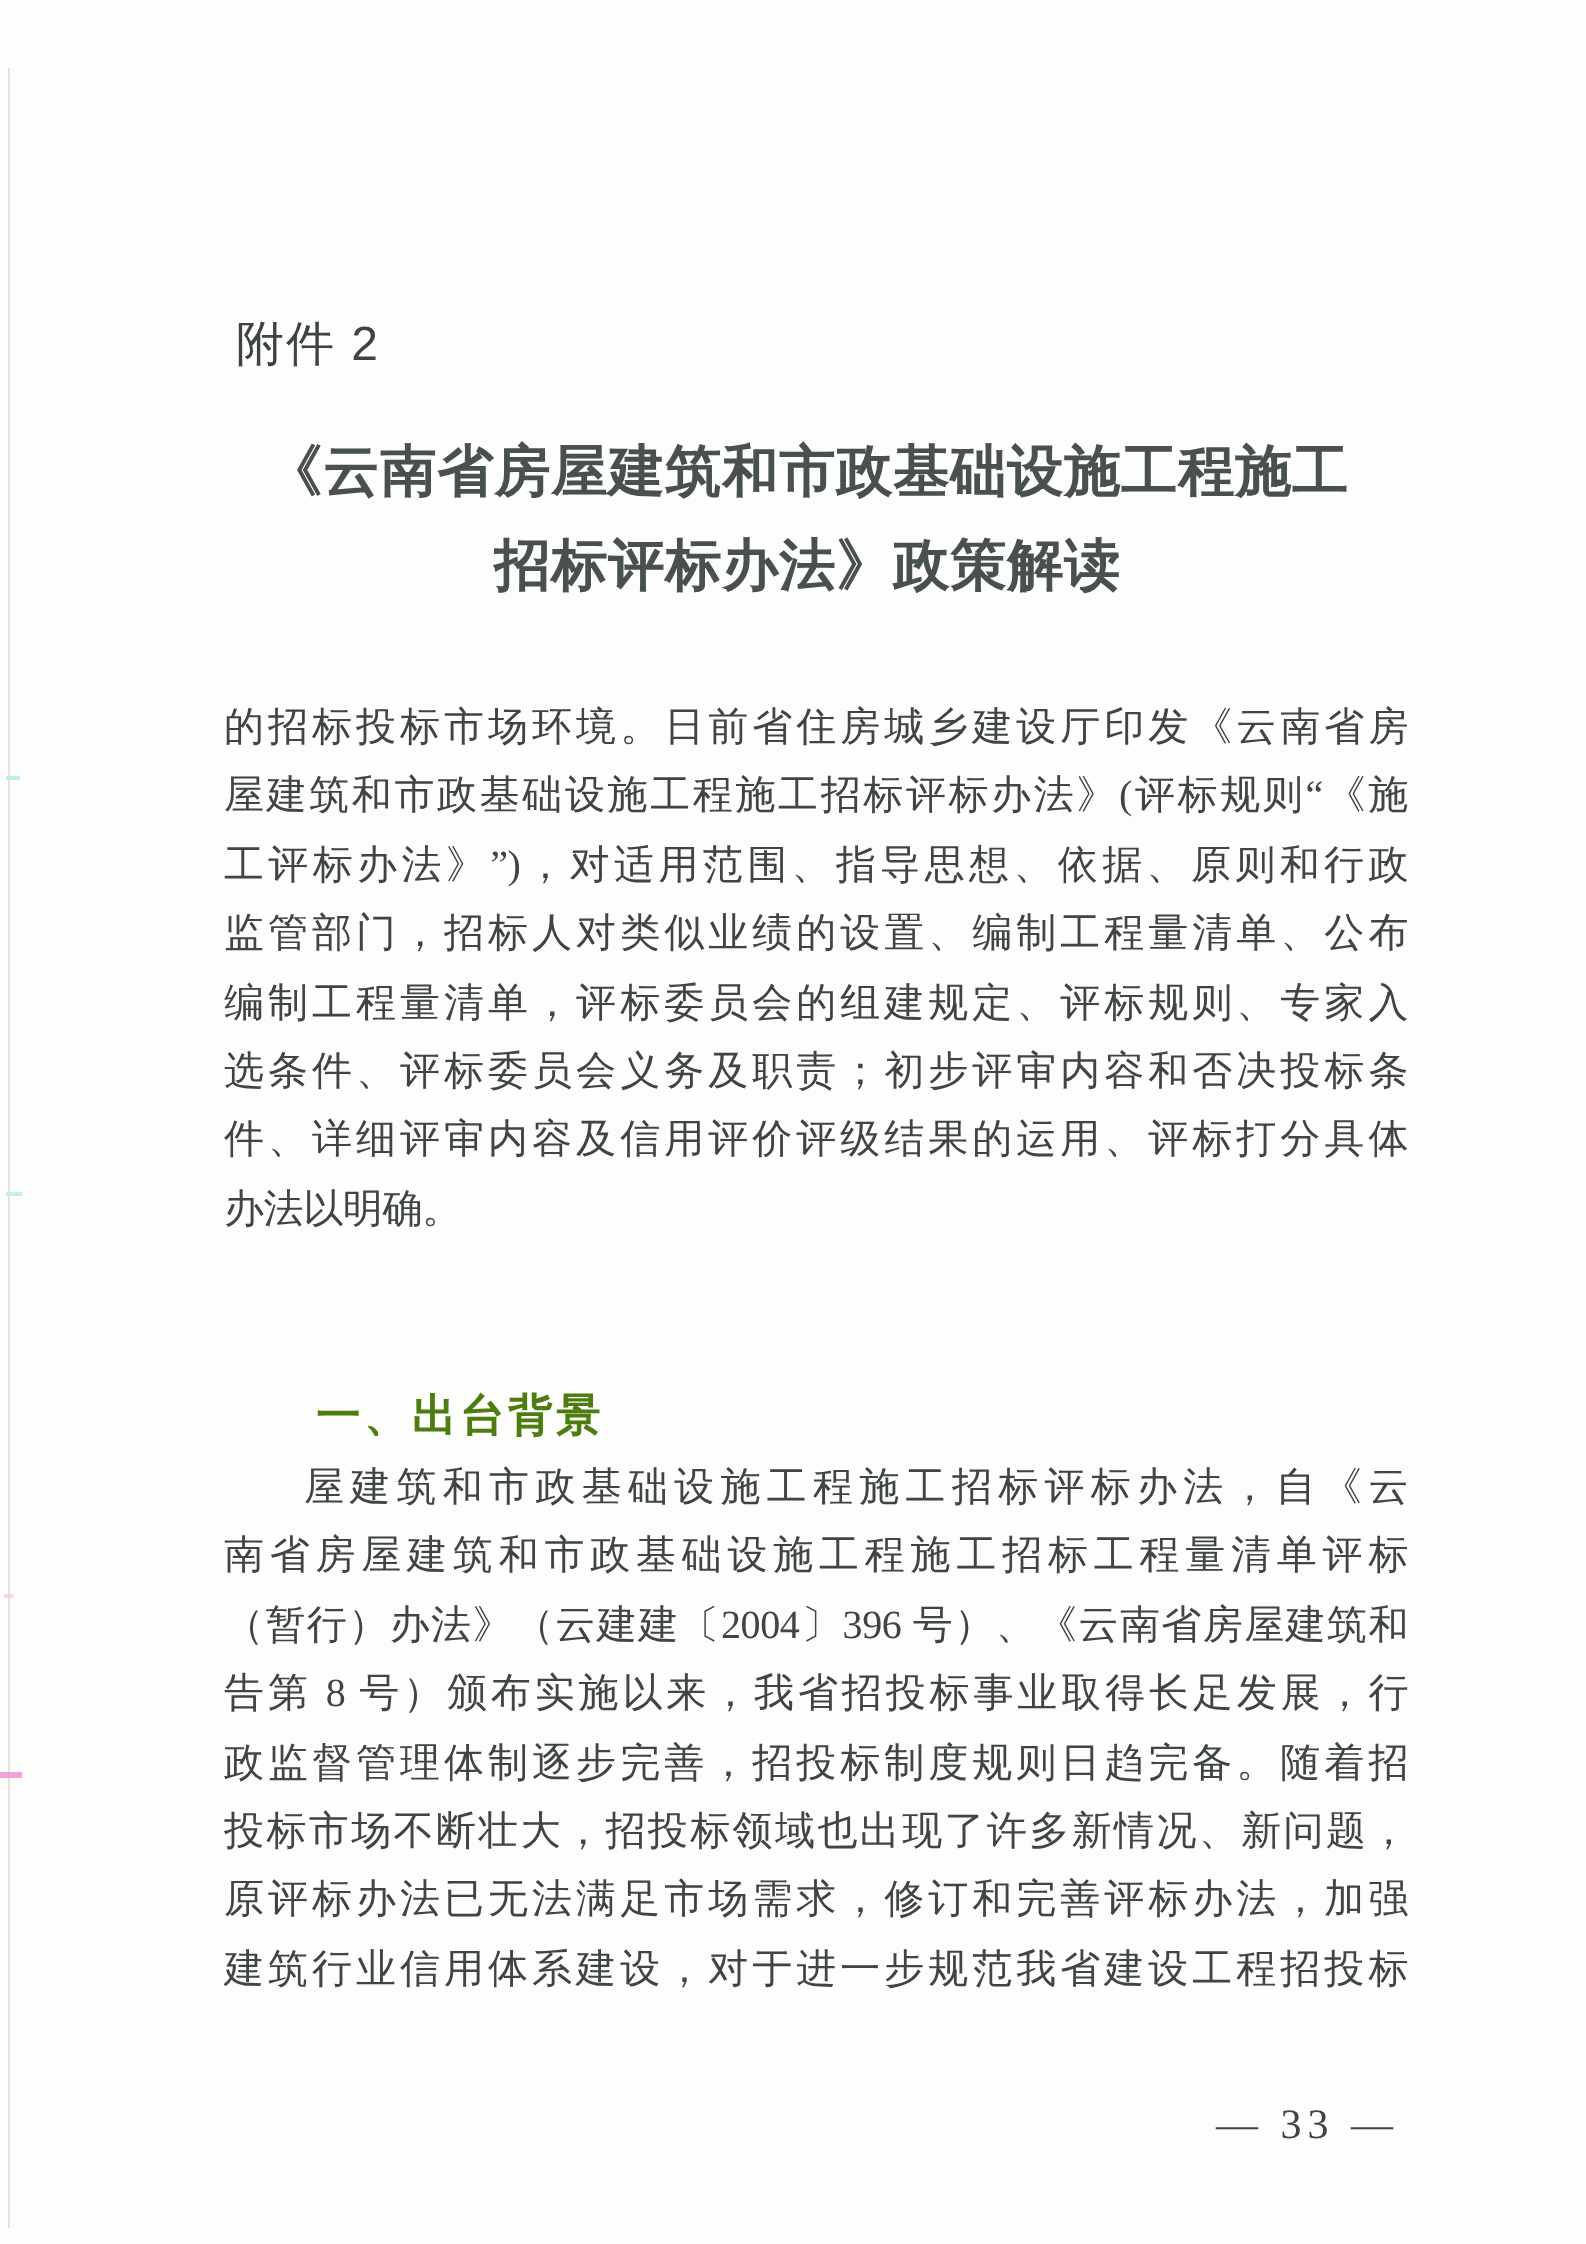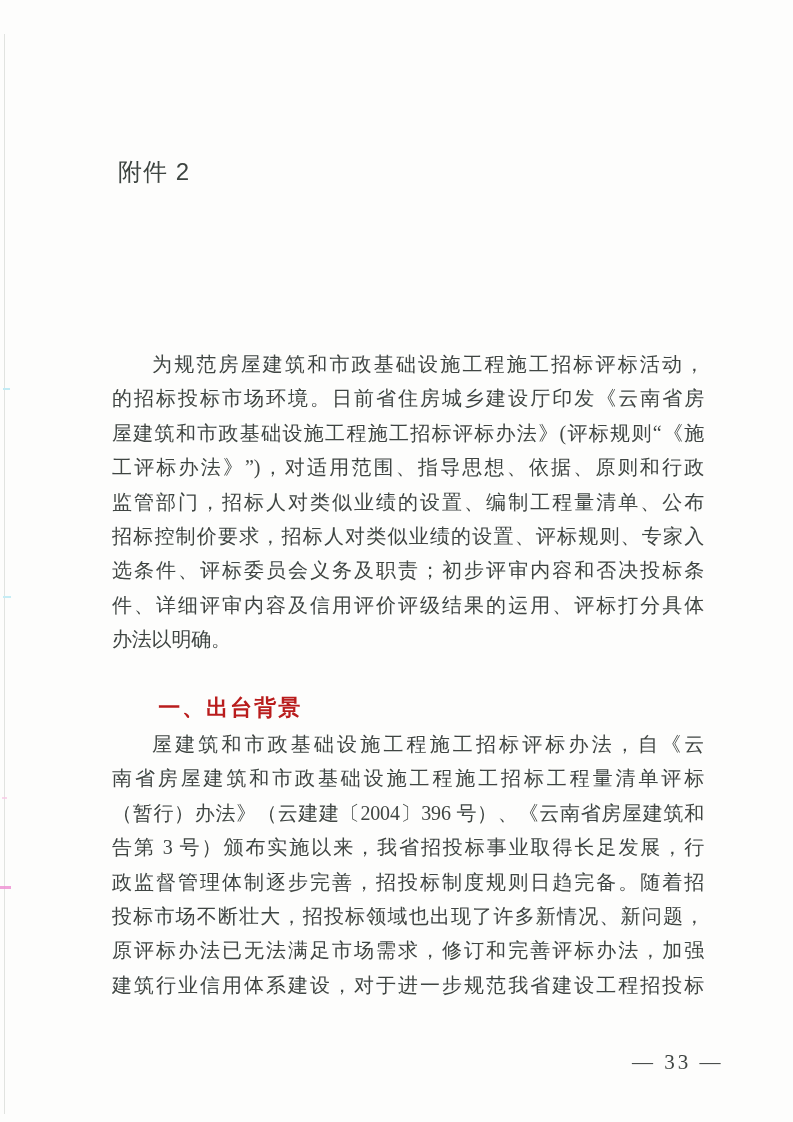--- a/index.html
+++ b/index.html
@@ -105,69 +105,71 @@
   .jline.endline { text-align-last: left; }
   .section-heading {
     position: absolute;
     left: 112px;
     top: 692px;
     width: 592px;
     font-family: "Liberation Sans", "DejaVu Sans", sans-serif;
     font-weight: 700;
     font-size: 22px;
     line-height: 32px;
-    color: #b91c1c;
+    color: #4d7c0f;
     padding-left: 2.1em;
     box-sizing: border-box;
     letter-spacing: 2px;
   }
   .page-number {
     position: absolute;
     left: 608px;
     top: 1050px;
     font-size: 21px;
     color: #3f4542;
     letter-spacing: 3px;
     white-space: nowrap;
-    margin-left: 24px;
   }
 </style>
 </head>
 <body>
 
 <div class="page">
 
   <div class="edge-line"></div>
   <div class="mark-pink"></div>
   <div class="mark-pink-faint"></div>
   <div class="mark-cyan-1"></div>
   <div class="mark-cyan-2"></div>
 
   <div class="attachment-label">附件 2</div>
 
+  <div class="doc-title">
+    <div>《云南省房屋建筑和市政基础设施工程施工</div>
+    <div>招标评标办法》政策解读</div>
+  </div>
 
   <div class="body-block intro-para">
-    <div class="jline first">为规范房屋建筑和市政基础设施工程施工招标评标活动，</div>
     <div class="jline">的招标投标市场环境。日前省住房城乡建设厅印发《云南省房</div>
     <div class="jline">屋建筑和市政基础设施工程施工招标评标办法》(评标规则“《施</div>
     <div class="jline">工评标办法》”)，对适用范围、指导思想、依据、原则和行政</div>
     <div class="jline">监管部门，招标人对类似业绩的设置、编制工程量清单、公布</div>
-    <div class="jline">招标控制价要求，招标人对类似业绩的设置、评标规则、专家入</div>
+    <div class="jline">编制工程量清单，评标委员会的组建规定、评标规则、专家入</div>
     <div class="jline">选条件、评标委员会义务及职责；初步评审内容和否决投标条</div>
     <div class="jline">件、详细评审内容及信用评价评级结果的运用、评标打分具体</div>
     <div class="jline endline">办法以明确。</div>
   </div>
 
   <div class="section-heading">一、出台背景</div>
 
   <div class="body-block section-para">
     <div class="jline first">屋建筑和市政基础设施工程施工招标评标办法，自《云</div>
     <div class="jline">南省房屋建筑和市政基础设施工程施工招标工程量清单评标</div>
     <div class="jline">（暂行）办法》（云建建〔2004〕396 号）、《云南省房屋建筑和</div>
-    <div class="jline">告第 3 号）颁布实施以来，我省招投标事业取得长足发展，行</div>
+    <div class="jline">告第 8 号）颁布实施以来，我省招投标事业取得长足发展，行</div>
     <div class="jline">政监督管理体制逐步完善，招投标制度规则日趋完备。随着招</div>
     <div class="jline">投标市场不断壮大，招投标领域也出现了许多新情况、新问题，</div>
     <div class="jline">原评标办法已无法满足市场需求，修订和完善评标办法，加强</div>
     <div class="jline">建筑行业信用体系建设，对于进一步规范我省建设工程招投标</div>
   </div>
 
   <div class="page-number">— 33 —</div>
 
 </div>
 

